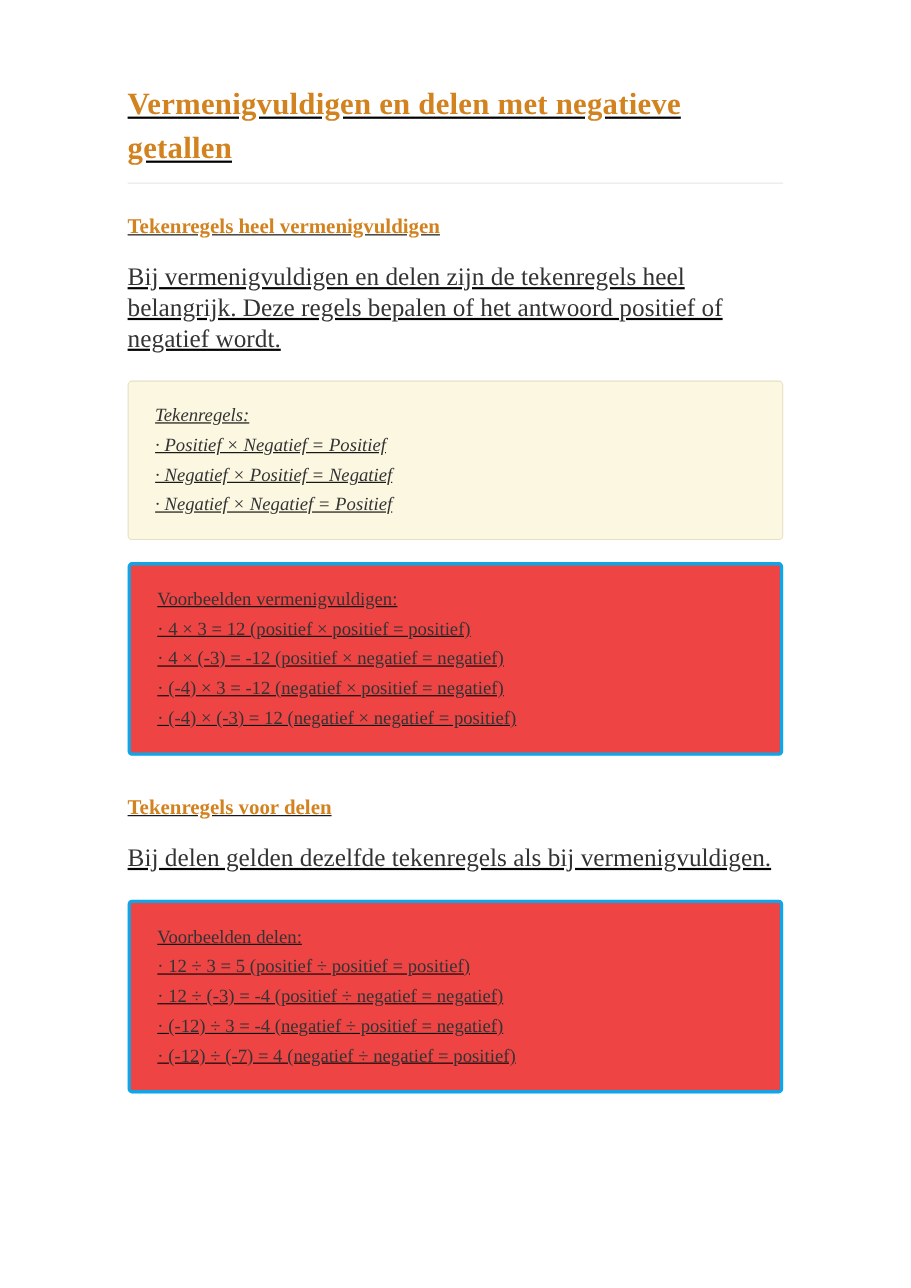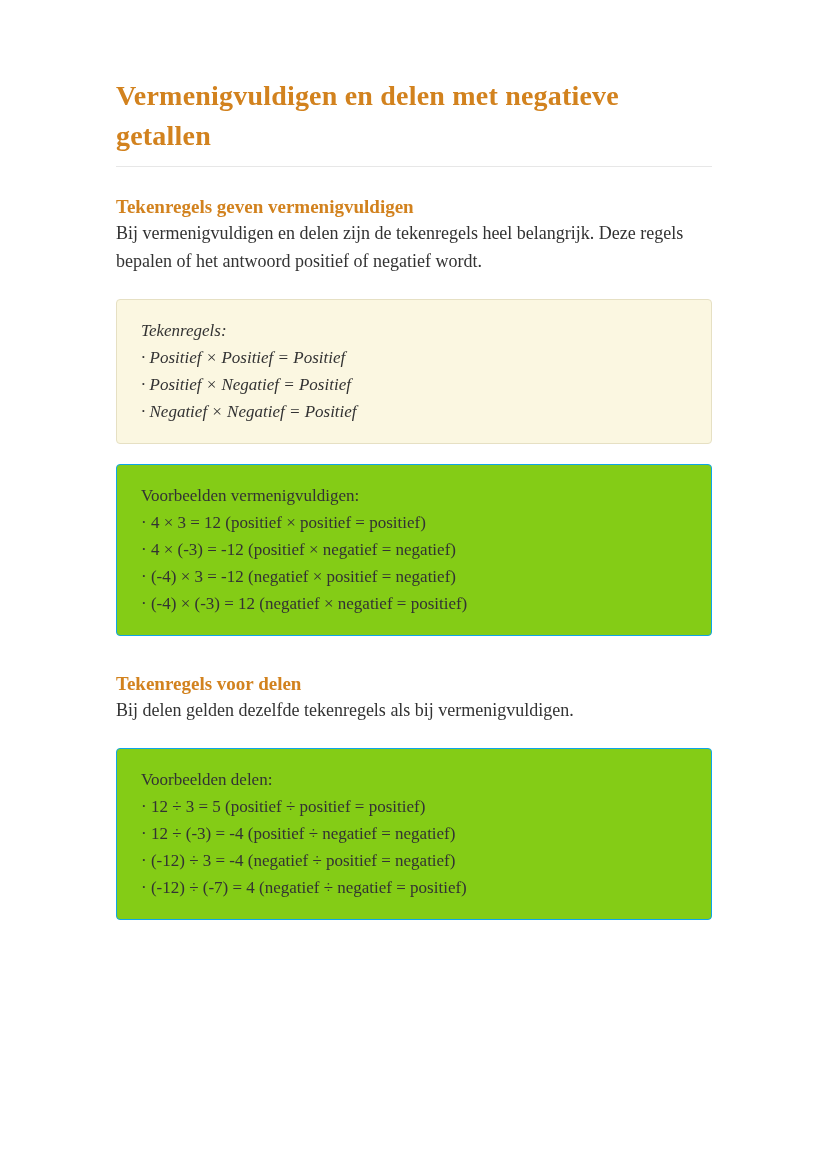--- a/index.html
+++ b/index.html
@@ -10,20 +10,21 @@
   .page {
     width: 828px;
     height: 1171px;
     background: #ffffff;
     position: relative;
     overflow: hidden;
   }
   .content {
     padding: 76px 116px 0 116px;
     width: 828px;
+    text-decoration: underline;
   }
   .doc-title {
     color: #d2821e;
     font-size: 28px;
     line-height: 40px;
     font-weight: bold;
     letter-spacing: 0.2px;
   }
   .rule {
     border: none;
@@ -33,63 +34,64 @@
   }
   .section-heading {
     color: #d2821e;
     font-size: 19px;
     line-height: 24px;
     font-weight: bold;
     margin-top: 28px;
   }
   .para {
     color: #333333;
-    font-size: 18px;
+    font-size: 23px;
     line-height: 28px;
+    margin-top: 19px;
   }
   .box {
     width: 596px;
     border-radius: 4px;
     padding: 17px 12px 18px 24px;
     font-size: 17px;
     line-height: 27px;
     color: #333333;
     margin-top: 24px;
   }
   .box-cream {
     background: #fbf7e1;
     border: 1px solid #e6e0c3;
     font-style: italic;
   }
   .box-green {
-    background: #84cc16;
-    border: 1px solid #0ea5e9;
+    background: #ef4444;
+    border: 3px solid #0ea5e9;
   }
   .box + .box { margin-top: 20px; }
   .section-heading.second { margin-top: 36px; }
   .box-line { white-space: nowrap; }
 </style>
 </head>
 <body>
 
 <div class="page">
   <div class="content">
 
     <h1 class="doc-title">Vermenigvuldigen en delen met negatieve getallen</h1>
 
     <hr class="rule">
 
-    <h2 class="section-heading">Tekenregels geven vermenigvuldigen</h2>
+    <h2 class="section-heading">Tekenregels heel vermenigvuldigen</h2>
 
     <p class="para">Bij vermenigvuldigen en delen zijn de tekenregels heel belangrijk. Deze regels bepalen of het antwoord positief of negatief wordt.</p>
 
     <div class="box box-cream">
       <div class="box-line">Tekenregels:</div>
-      <div class="box-line">· Positief × Positief = Positief</div>
       <div class="box-line">· Positief × Negatief = Positief</div>
+      <div class="box-line">· Negatief × Positief = Negatief</div>
       <div class="box-line">· Negatief × Negatief = Positief</div>
     </div>
 
     <div class="box box-green">
       <div class="box-line">Voorbeelden vermenigvuldigen:</div>
       <div class="box-line">· 4 × 3 = 12 (positief × positief = positief)</div>
       <div class="box-line">· 4 × (-3) = -12 (positief × negatief = negatief)</div>
       <div class="box-line">· (-4) × 3 = -12 (negatief × positief = negatief)</div>
       <div class="box-line">· (-4) × (-3) = 12 (negatief × negatief = positief)</div>
     </div>

